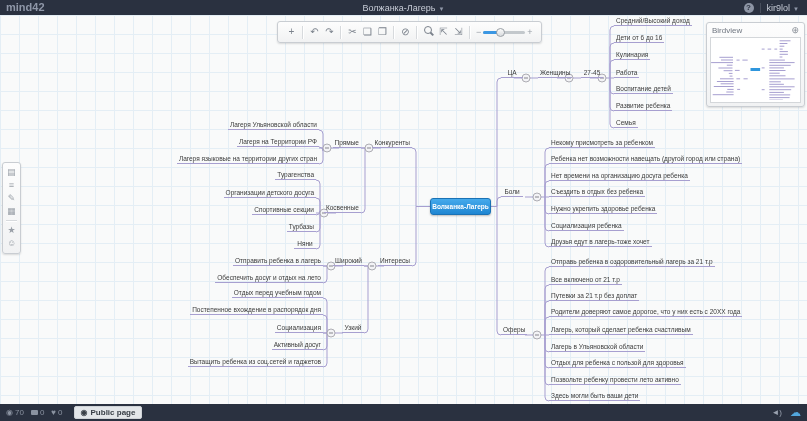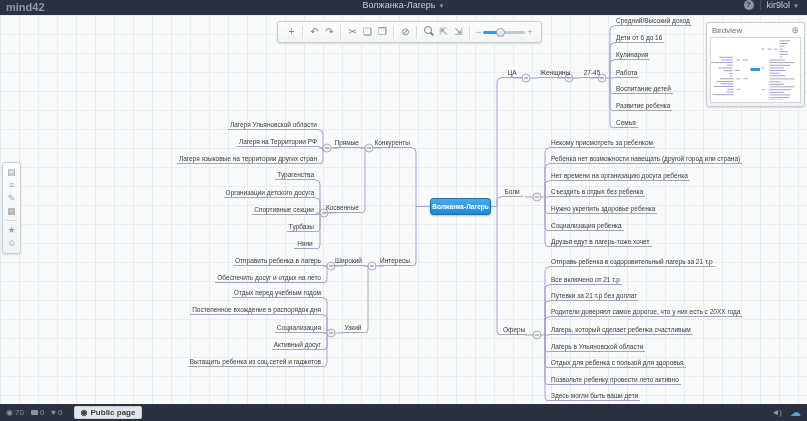--- a/index.html
+++ b/index.html
@@ -1,21 +1,21 @@
 <!DOCTYPE html>
 <html><head>
 <meta charset="utf-8">
 <style>
   html,body{margin:0;padding:0}
   body{width:807px;height:421px;overflow:hidden;position:relative;
        font-family:"Liberation Sans",sans-serif;background:#fff}
 
   
   .topbar{position:absolute;top:0;left:0;right:0;height:15px;background:#2a3140;
-          display:flex;align-items:flex-start;z-index:30}
+          display:flex;align-items:center;z-index:30}
   .logo{font-weight:bold;font-size:11px;color:#8f97a8;margin-left:6px;line-height:15px}
   .tb-center{position:absolute;left:0;right:0;text-align:center;color:#c7ccd6;font-size:9px;pointer-events:none}
   .tb-center .ttl{pointer-events:auto;cursor:pointer}
   .arrow{font-size:6px;color:#8f97a8;margin-left:3px}
   .tb-right{margin-left:auto;display:flex;align-items:center;gap:6px;margin-right:8px;color:#c7ccd6;font-size:9px}
   .help-circle{width:10px;height:10px;border-radius:50%;background:#8d95a5;color:#2a3140;
                font-size:8px;font-weight:bold;text-align:center;line-height:10px;cursor:pointer}
   .tb-div{width:1px;height:10px;background:#474e5c}
 
   

